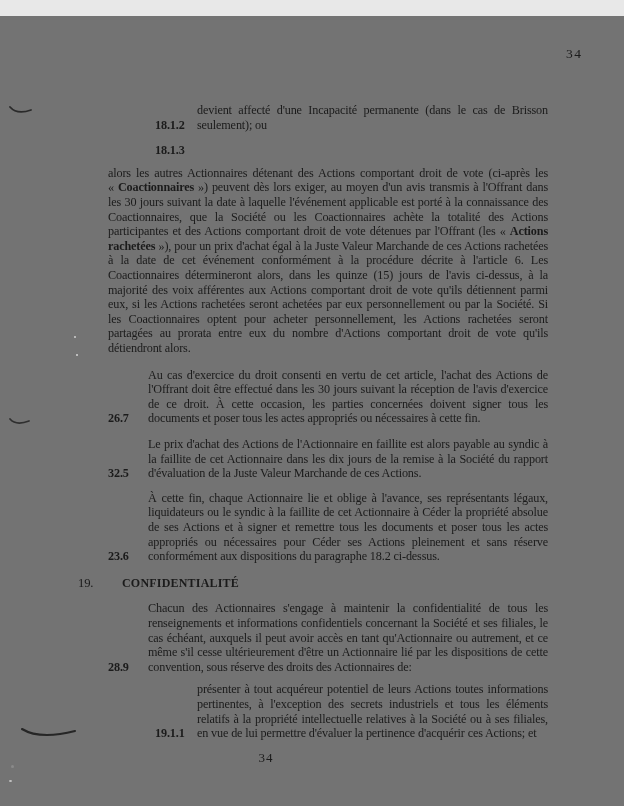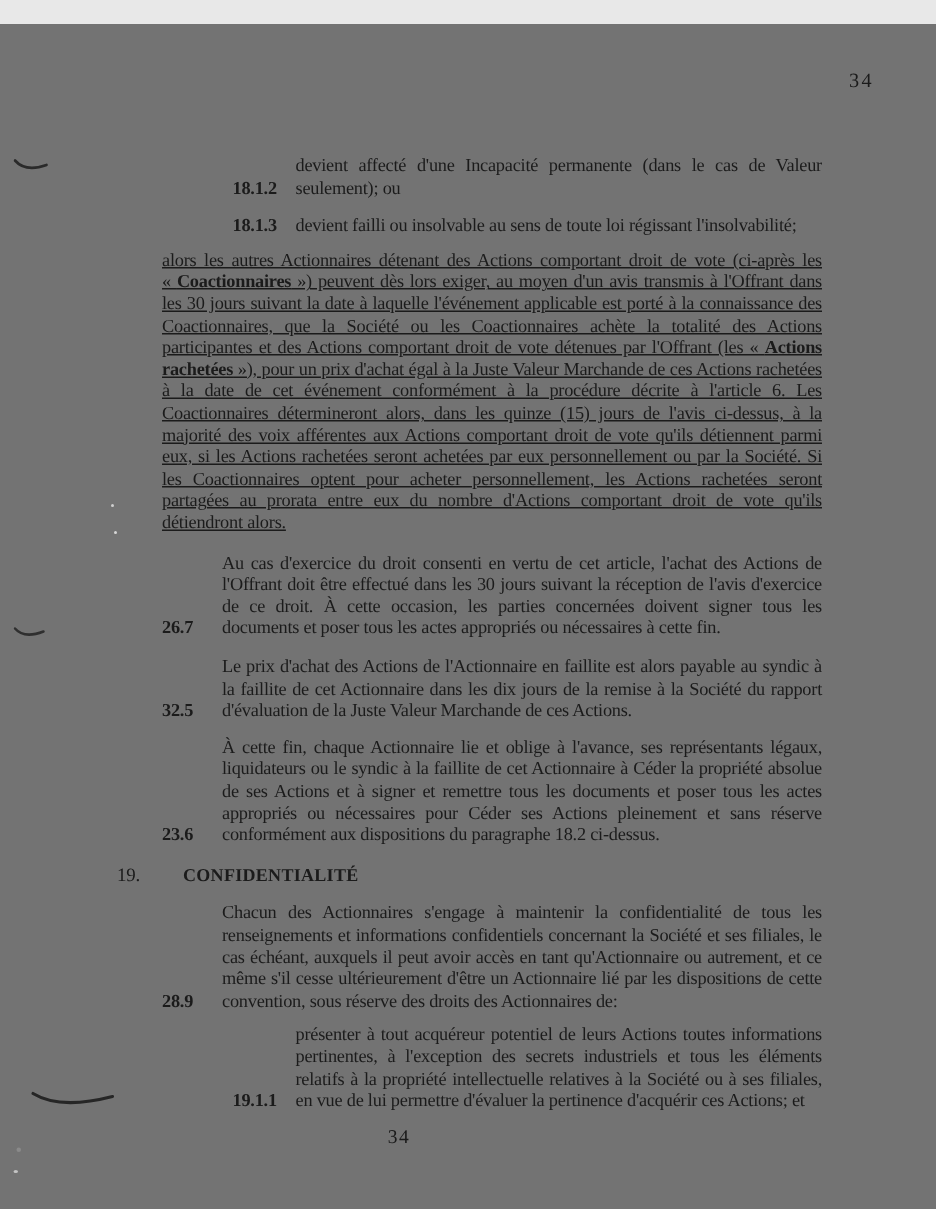--- a/index.html
+++ b/index.html
@@ -24,21 +24,21 @@
     text-align:center;font-size:13px;letter-spacing:1px;line-height:15px;
   }
   .content{
     position:absolute;left:108px;top:87px;width:440px;
   }
   .clause{display:flex;align-items:flex-end;}
   .clause .num{flex:0 0 40px;font-weight:bold;}
   .clause .txt{flex:1;text-align:justify;}
   .sub{margin-left:47px;}
   .sub .num{flex:0 0 42px;}
-  .hangpara{margin-top:8px;text-align:justify;text-decoration:underline;}
+  .hangpara{margin-top:8px;text-align:justify;}
   .mt-a{margin-top:11px;}
   .mt-b{margin-top:8px;}
   .mt-c{margin-top:10px;}
   .heading{display:flex;margin-left:-30px;margin-top:12px;}
   .heading .num{flex:0 0 44px;font-weight:normal;font-size:12.6px;}
   .heading .ttl{font-weight:bold;font-size:12px;letter-spacing:0.2px;}
   b{font-weight:bold;}
   .penmark{position:absolute;}
   .speck{position:absolute;border-radius:50%;}
   .speck.d1{left:11px;top:749px;width:3px;height:3px;background:#8a8a8a;}
@@ -64,26 +64,25 @@
   </svg>
   <div class="speck d1"></div>
   <div class="speck d2"></div>
   <div class="speck d3"></div>
   <div class="speck d4"></div>
 
   <div class="content">
 
     <div class="clause sub">
       <span class="num">18.1.2</span>
-      <span class="txt">devient affecté d'une Incapacité permanente (dans le cas de Valeur seulement); ou</span>
+      <span class="txt">devient affecté d'une Incapacité permanente (dans le cas de Brisson seulement); ou</span>
     </div>
 
     <div class="clause sub mt-a">
       <span class="num">18.1.3</span>
-      <span class="txt">devient failli ou insolvable au sens de toute loi régissant l'insolvabilité;</span>
     </div>
 
     <p class="hangpara"><span>alors les autres Actionnaires détenant des Actions comportant droit de vote (ci-après les «&nbsp;</span><b>Coactionnaires</b><span>&nbsp;») peuvent dès lors exiger, au moyen d'un avis transmis à l'Offrant dans les 30 jours suivant la date à laquelle l'événement applicable est porté à la connaissance des Coactionnaires, que la Société ou les Coactionnaires achète la totalité des Actions participantes et des Actions comportant droit de vote détenues par l'Offrant (les «&nbsp;</span><b>Actions rachetées</b><span>&nbsp;»), pour un prix d'achat égal à la Juste Valeur Marchande de ces Actions rachetées à la date de cet événement conformément à la procédure décrite à l'article&nbsp;6. Les Coactionnaires détermineront alors, dans les quinze (15) jours de l'avis ci-dessus, à la majorité des voix afférentes aux Actions comportant droit de vote qu'ils détiennent parmi eux, si les Actions rachetées seront achetées par eux personnellement ou par la Société. Si les Coactionnaires optent pour acheter personnellement, les Actions rachetées seront partagées au prorata entre eux du nombre d'Actions comportant droit de vote qu'ils détiendront alors.</span></p>
 
     <div class="clause mt-a">
       <span class="num">26.7</span>
       <span class="txt">Au cas d'exercice du droit consenti en vertu de cet article, l'achat des Actions de l'Offrant doit être effectué dans les 30 jours suivant la réception de l'avis d'exercice de ce droit. À cette occasion, les parties concernées doivent signer tous les documents et poser tous les actes appropriés ou nécessaires à cette fin.</span>
     </div>
 
     <div class="clause mt-a">

